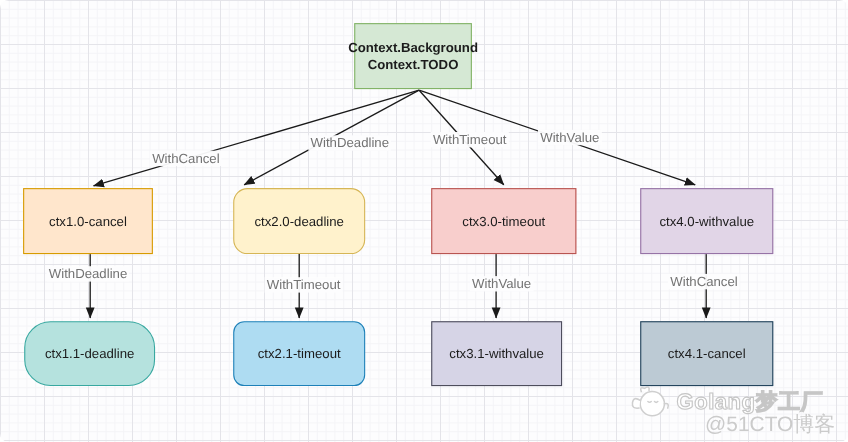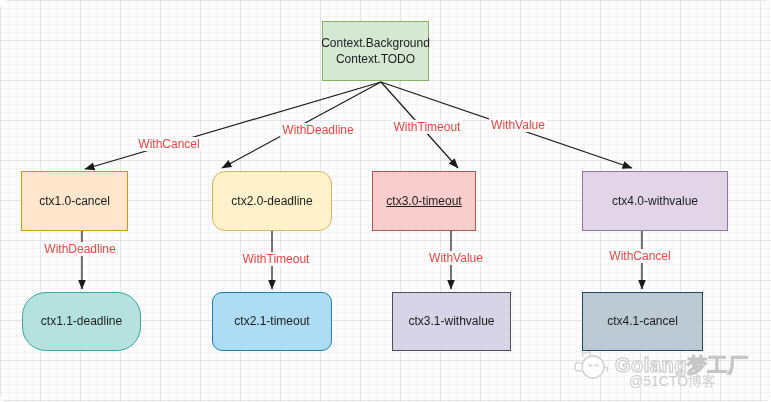--- a/index.html
+++ b/index.html
@@ -22,32 +22,32 @@
     position:absolute;
     box-sizing:border-box;
     border:1px solid #666;
     display:flex;align-items:center;justify-content:center;
     text-align:center;
     font-size:12px;color:#1c1c1c;
     white-space:pre-line;
     line-height:1.35;
   }
   .n0{left:322px;top:21px;width:107px;height:60px;}
-  .n1{left:21px; top:171px;width:107px;height:60px;}
+  .n1{left:21px; top:171px;width:118px;height:60px;}
   .n2{left:212px;top:171px;width:120px;height:60px;}
-  .n3{left:372px;top:171px;width:104px;height:60px;text-decoration:underline;}
-  .n4{left:582px;top:171px;width:146px;height:60px;}
+  .n3{left:392px;top:171px;width:132px;height:60px;}
+  .n4{left:582px;top:171px;width:121px;height:60px;}
   .n5{left:22px; top:292px;width:119px;height:59px;}
   .n6{left:212px;top:292px;width:120px;height:59px;border-radius:10px;}
   .n7{left:392px;top:292px;width:119px;height:59px;}
   .n8{left:582px;top:292px;width:121px;height:59px;}
   .edge-label{
     position:absolute;
     transform:translate(-50%,-50%);
-    font-size:12px;color:#ef4444;
+    font-size:12px;color:#737373;
     background:rgba(253,253,254,0.95);
     padding:0 2px;
     white-space:nowrap;
   }
   .el0{left:169px;top:144px;}
   .el1{left:318px;top:130px;}
   .el2{left:427px;top:127px;}
   .el3{left:518px;top:125px;}
   .el4{left:80px; top:249px;}
   .el5{left:276px;top:259px;}
@@ -57,22 +57,22 @@
   .wm-icon{position:absolute;left:0;top:0;}
   .wm-brand{
     position:absolute;left:42px;top:2px;
     font-size:20px;font-weight:bold;letter-spacing:0.5px;
     color:#ffffff;
     -webkit-text-stroke:1px #c6c6c6;
     text-shadow:0 0 1px #c9c9c9;
     white-space:nowrap;
   }
   .wm-credit{
-    position:absolute;left:56px;top:23px;
-    font-size:14px;color:#cbcbcb;
+    position:absolute;left:68px;top:23px;
+    font-size:19px;color:#cbcbcb;
     white-space:nowrap;
   }
 </style>
 </head>
 <body>
 
 <div class="canvas">
 
   <svg class="edges" viewBox="0 0 771 402">
     <defs>
@@ -85,21 +85,21 @@
       <line x1="381" y1="82" x2="222" y2="168" marker-end="url(#arrow)"></line>
       <line x1="381" y1="82" x2="458" y2="168" marker-end="url(#arrow)"></line>
       <line x1="381" y1="82" x2="632" y2="168" marker-end="url(#arrow)"></line>
       <line x1="82" y1="231" x2="82" y2="289" marker-end="url(#arrow)"></line>
       <line x1="272" y1="231" x2="272" y2="289" marker-end="url(#arrow)"></line>
       <line x1="451" y1="231" x2="451" y2="289" marker-end="url(#arrow)"></line>
       <line x1="642" y1="231" x2="642" y2="289" marker-end="url(#arrow)"></line>
     </g>
   </svg>
 
-  <div class="node n0" style="background: rgb(213, 232, 212); border-color: rgb(130, 179, 102);">Context.Background
+  <div class="node n0" style="background: rgb(213, 232, 212); border-color: rgb(130, 179, 102); font-weight: bold;">Context.Background
 Context.TODO</div>
   <div class="node n1" style="background: rgb(255, 230, 204); border-color: rgb(215, 155, 0);">ctx1.0-cancel</div>
   <div class="node n2" style="background: rgb(255, 242, 204); border-color: rgb(214, 182, 86); border-radius: 13px;">ctx2.0-deadline</div>
   <div class="node n3" style="background: rgb(248, 206, 204); border-color: rgb(184, 84, 80);">ctx3.0-timeout</div>
   <div class="node n4" style="background: rgb(225, 213, 231); border-color: rgb(150, 115, 166);">ctx4.0-withvalue</div>
   <div class="node n5" style="background: rgb(181, 226, 222); border-color: rgb(56, 168, 160); border-radius: 24px;">ctx1.1-deadline</div>
   <div class="node n6" style="background: rgb(174, 220, 242); border-color: rgb(29, 128, 184);">ctx2.1-timeout</div>
   <div class="node n7" style="background: rgb(214, 212, 230); border-color: rgb(77, 77, 92);">ctx3.1-withvalue</div>
   <div class="node n8" style="background: rgb(188, 202, 212); border-color: rgb(35, 68, 93);">ctx4.1-cancel</div>
 

